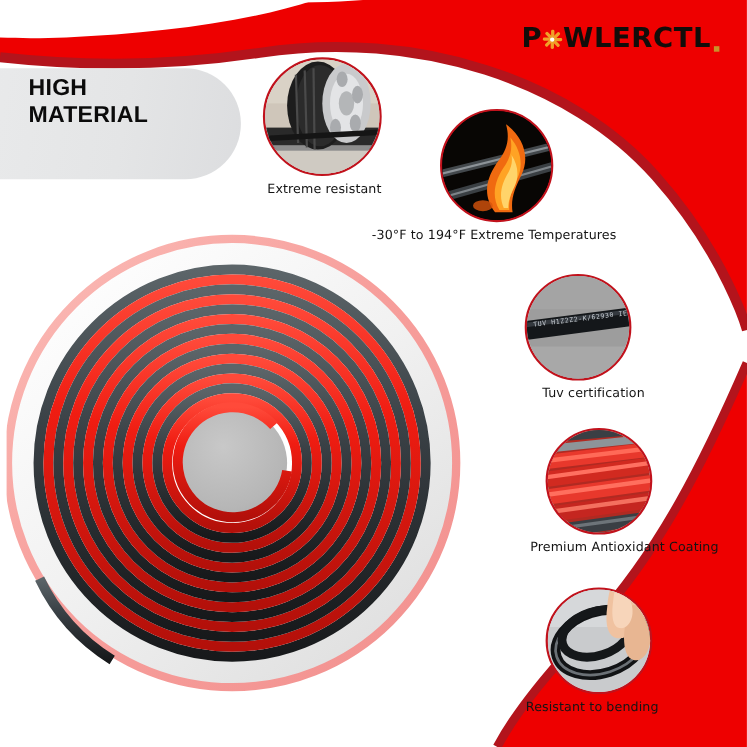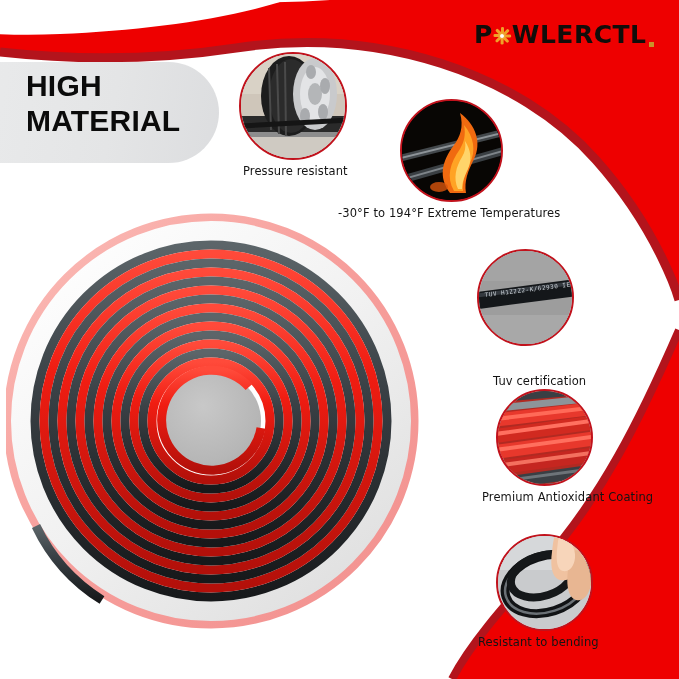--- a/index.html
+++ b/index.html
@@ -41,21 +41,21 @@
   
   .headline-pill{
     position:absolute;left:-20px;top:62px;width:239px;height:101px;
     background:linear-gradient(100deg,#e9eaeb 0%,#e4e5e6 55%,#dcdddf 100%);
     border-radius:0 52px 52px 0;
     z-index:20;
   }
   .headline-text{
     position:absolute;left:26px;top:68px;z-index:21;
     font-family:"Liberation Sans","DejaVu Sans",sans-serif;
-    font-weight:bold;font-size:30px;line-height:1.17;
+    font-weight:bold;font-size:21px;line-height:1.17;
     color:#0b0b0b;letter-spacing:.2px;
   }
   .headline-text div{white-space:nowrap;}
 
   
   #spool{position:absolute;left:6px;top:196px;width:420px;height:440px;z-index:10;}
 
   
   .feature{position:absolute;z-index:25;}
   .f-circle{
@@ -210,21 +210,21 @@
         <g fill="#a9abae">
           <ellipse cx="70" cy="18" rx="5" ry="7"></ellipse>
           <ellipse cx="84" cy="32" rx="5" ry="8"></ellipse>
           <ellipse cx="82" cy="58" rx="5" ry="8"></ellipse>
           <ellipse cx="64" cy="62" rx="5" ry="8"></ellipse>
         </g>
 
         <path d="M0,72 L108,66" stroke="#151515" stroke-width="5" fill="none"></path>
       </svg>
     </div>
-    <div class="f-label" style="left:4px;top:112px;">Pressure resistant</div>
+    <div class="f-label" style="left:4px;top:112px;">Extreme resistant</div>
   </div>
 
   <div class="feature" style="left:400px;top:99px;">
     <div class="f-circle" style="width:103px;height:103px;background:#000;">
       <svg viewBox="0 0 103 103" width="103" height="103">
         <rect width="103" height="103" fill="#080604"></rect>
 
         <path d="M-5,58 L108,30" stroke="#43484c" stroke-width="7" fill="none"></path>
         <path d="M-5,58 L108,30" stroke="#8d9398" stroke-width="2" fill="none"></path>
         <path d="M-5,80 L108,48" stroke="#3a3f43" stroke-width="8" fill="none"></path>
@@ -243,21 +243,21 @@
     <div class="f-circle" style="width:97px;height:97px;">
       <svg viewBox="0 0 97 97" width="97" height="97">
         <rect width="97" height="97" fill="#9d9d9d"></rect>
         <rect y="0" width="97" height="30" fill="#a4a4a4"></rect>
         <rect y="64" width="97" height="33" fill="#a8a8a8"></rect>
         <path d="M-5,50 L102,36" stroke="#14171a" stroke-width="17" fill="none"></path>
         <path d="M-5,45 L102,31" stroke="#3c4248" stroke-width="4" fill="none" opacity=".8"></path>
         <text x="6" y="46" transform="rotate(-7 6 46)" fill="#c6ccd2" font-family="DejaVu Sans Mono, monospace" font-size="6" letter-spacing="0.5">TUV H1Z2Z2-K/62930 IEC 1</text>
       </svg>
     </div>
-    <div class="f-label" style="left:16px;top:101px;margin-top:24px;">Tuv certification</div>
+    <div class="f-label" style="left:16px;top:101px;">Tuv certification</div>
   </div>
 
   <div class="feature" style="left:496px;top:389px;">
     <div class="f-circle" style="width:97px;height:97px;">
       <svg viewBox="0 0 97 97" width="97" height="97">
         <rect width="97" height="97" fill="#b02a22"></rect>
         <g stroke-linecap="round" fill="none">
           <path d="M-10,8 L107,-2" stroke="#3a3f44" stroke-width="8"></path>
           <path d="M-10,18 L107,6" stroke="#8d9499" stroke-width="7"></path>
           <path d="M-10,30 L107,16" stroke="#e8382c" stroke-width="13"></path>

